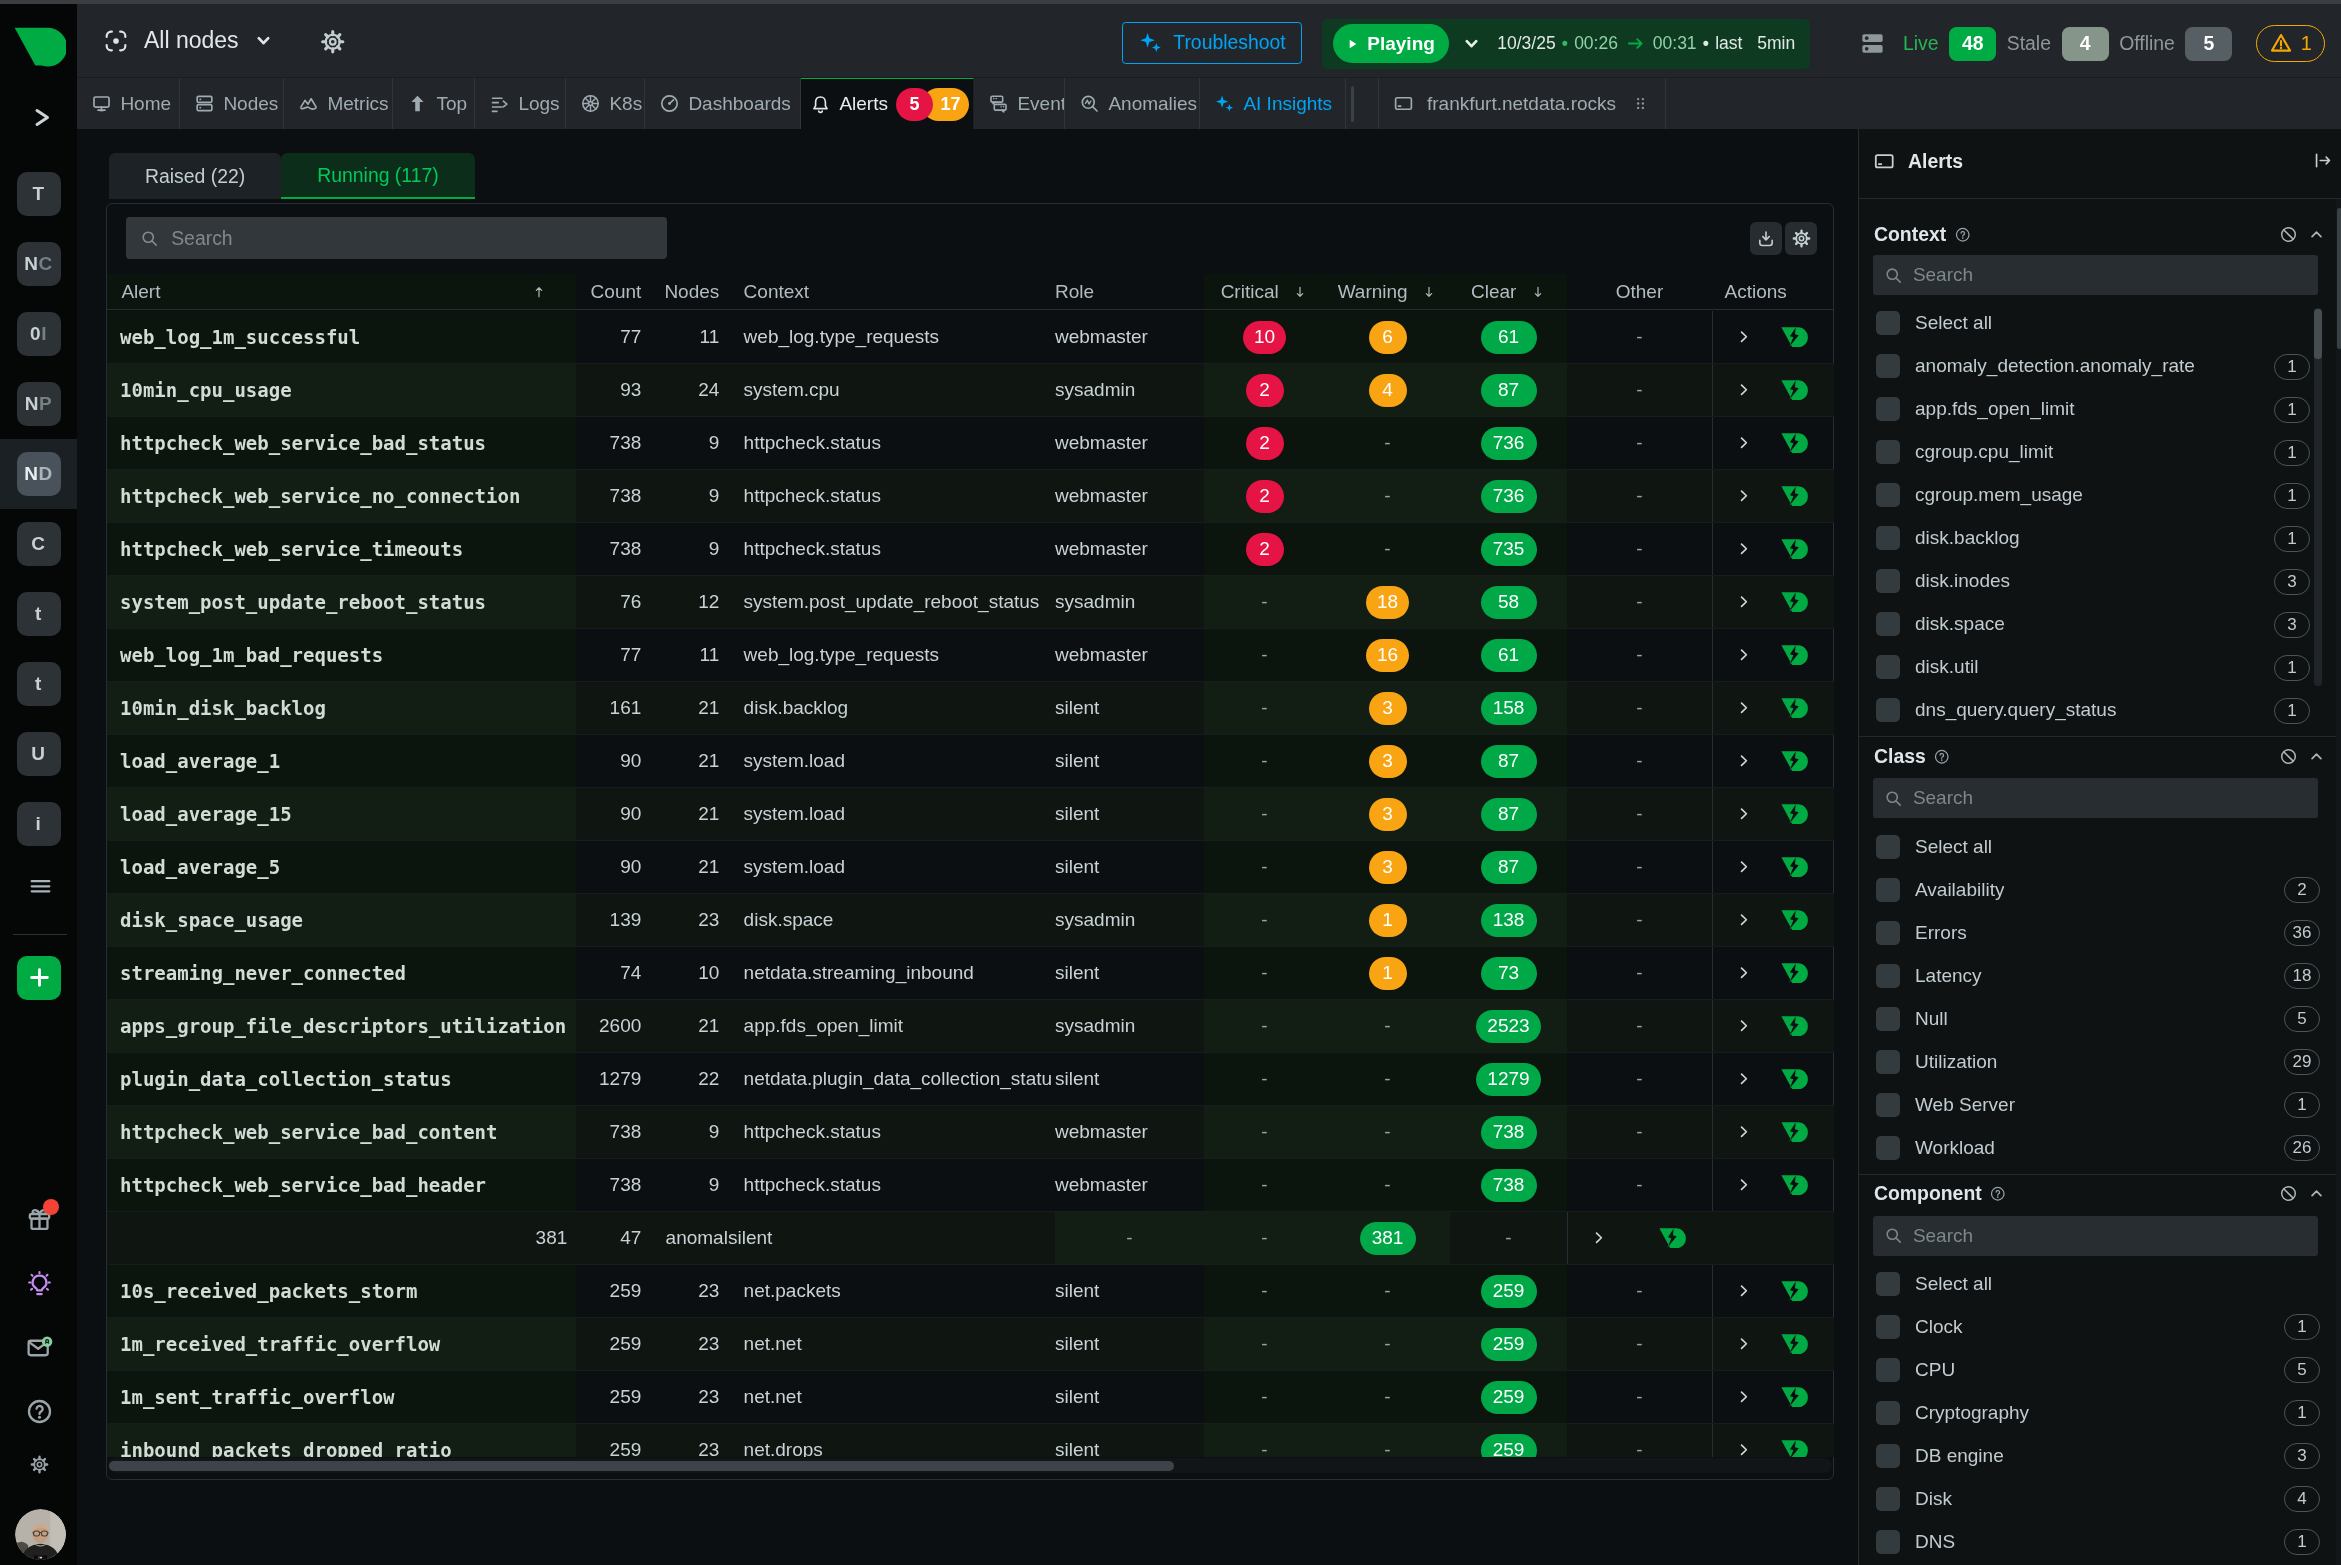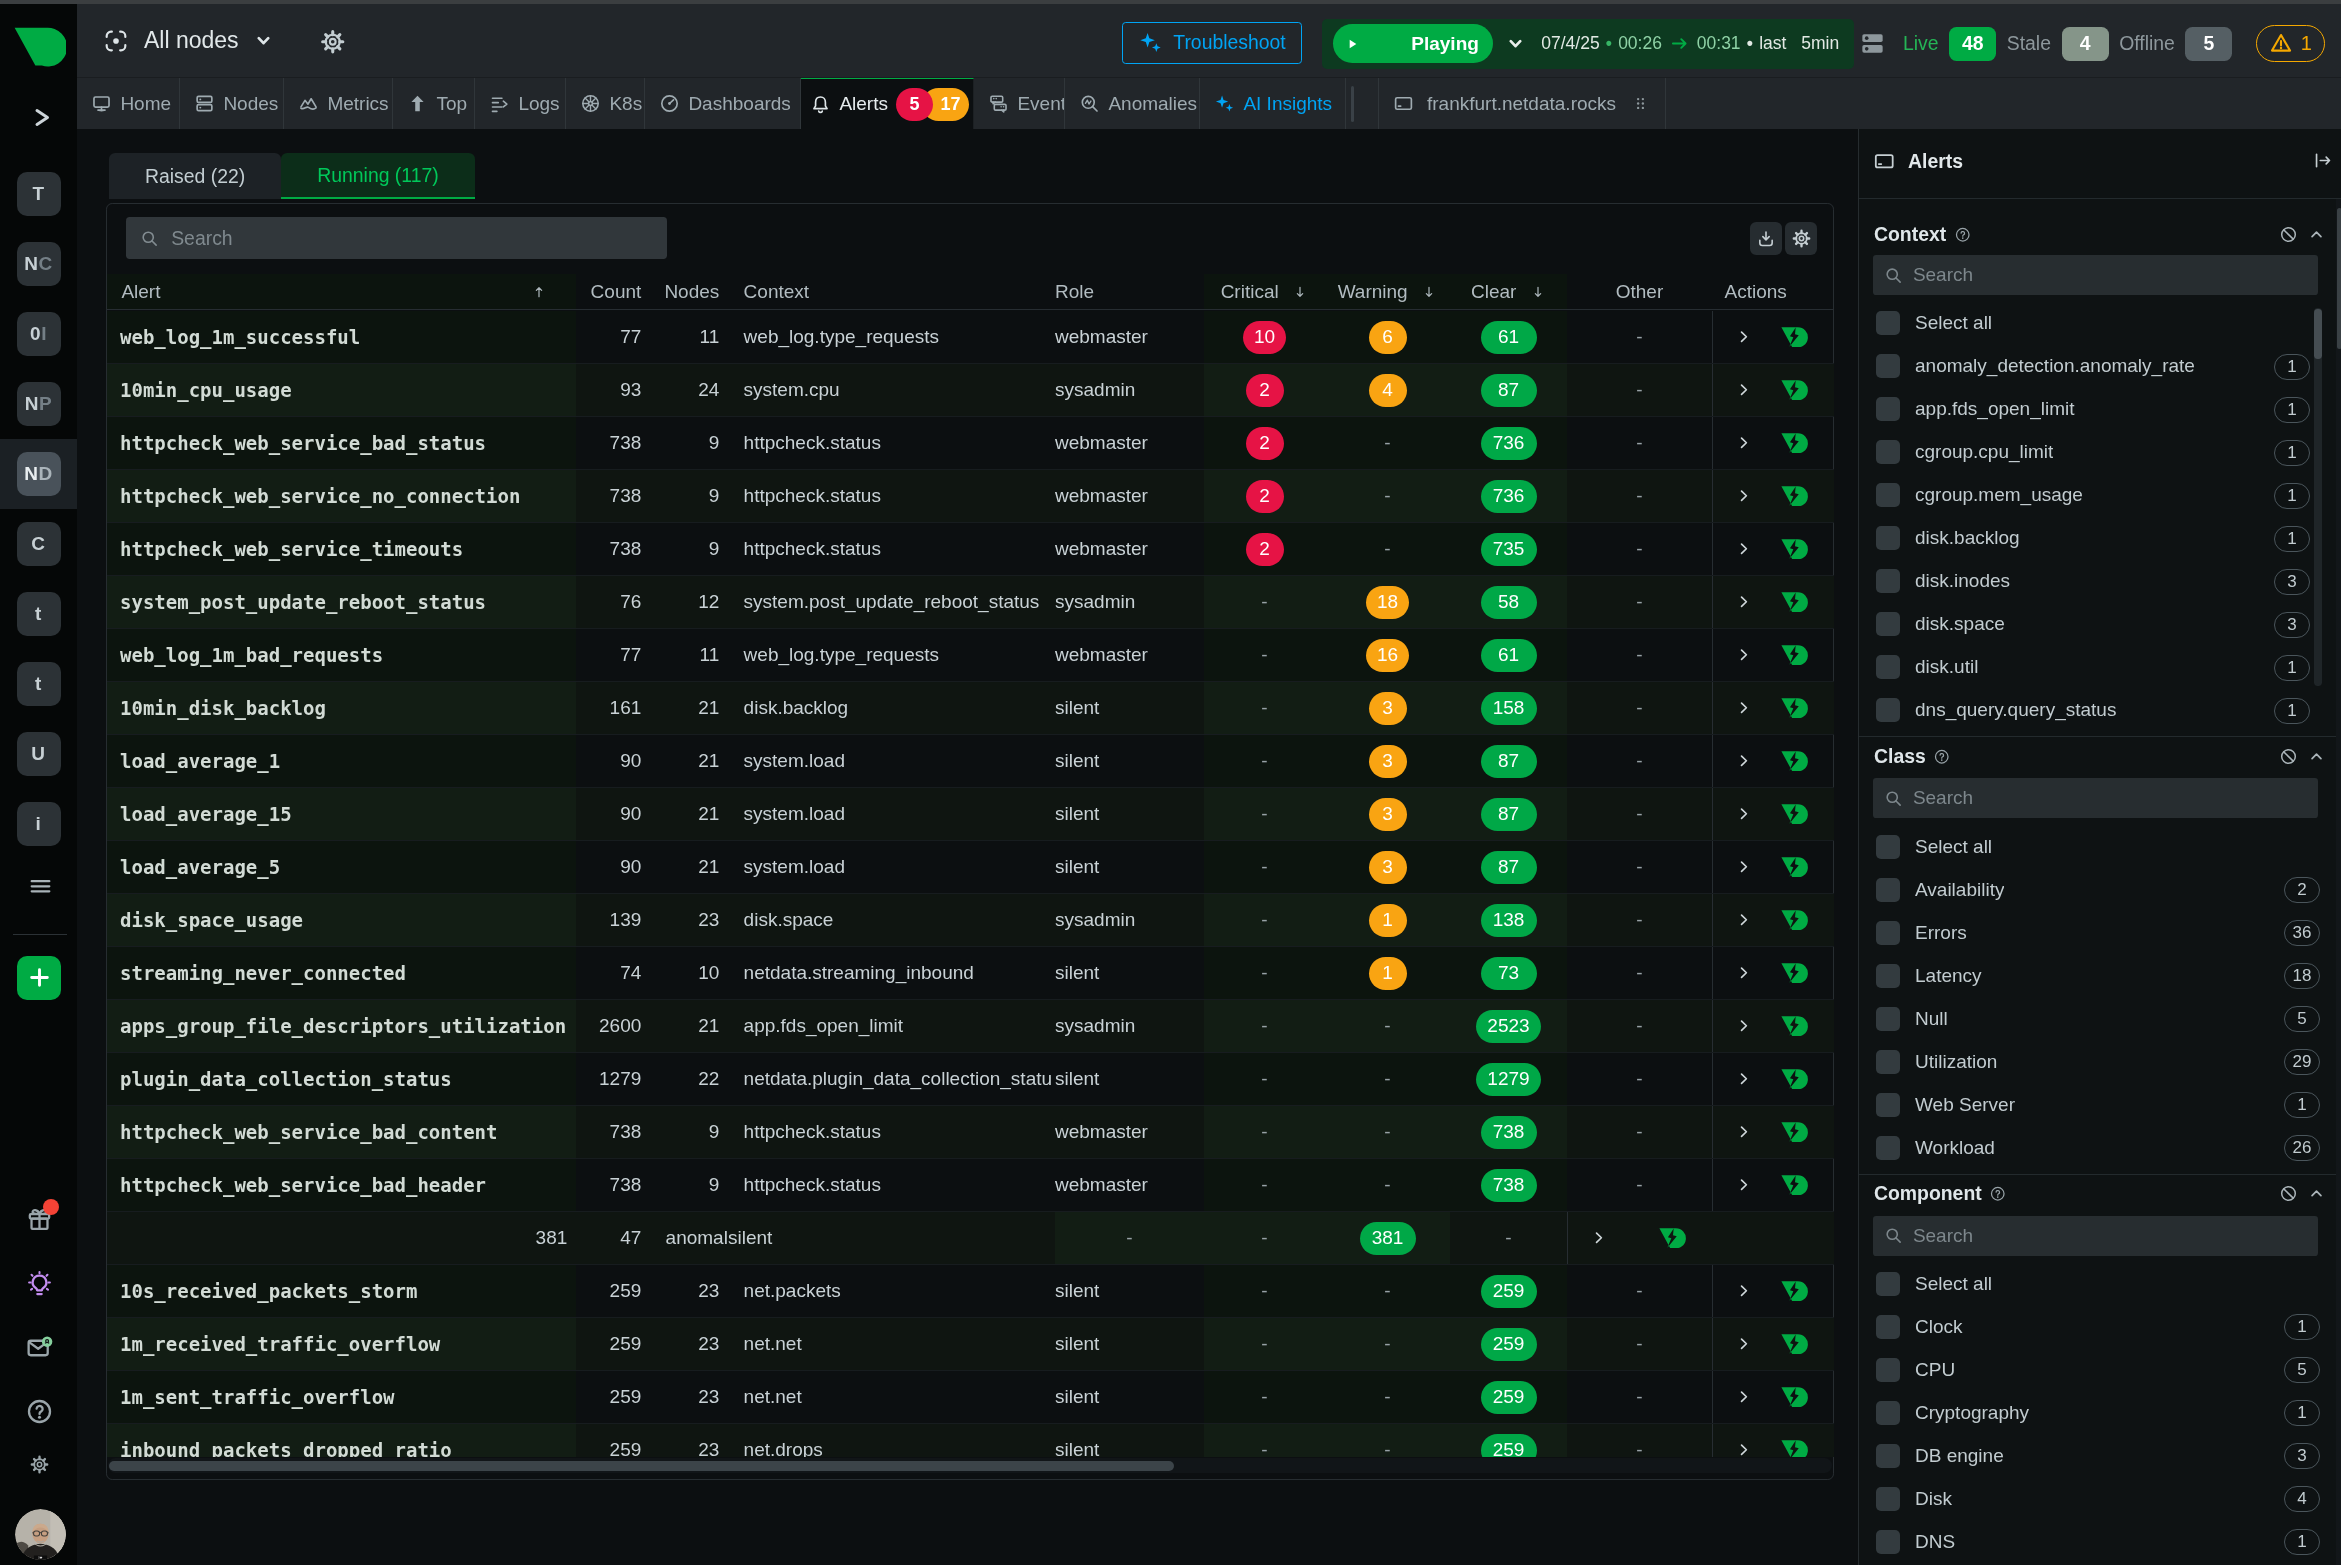--- a/index.html
+++ b/index.html
@@ -50,21 +50,21 @@
   #header-gear { position:absolute; left:242px; top:24px; color:#c3cdd1; cursor:pointer; }
 
   #troubleshoot { position:absolute; left:1045px; top:18px; width:180px; height:42px; border:1.2px solid #00a4f4;
     border-radius:3.7px; display:flex; align-items:center; justify-content:center; gap:10px;
     color:#00a4f4; font-size:19.4px; cursor:pointer; }
 
   #timebar { position:absolute; left:1245px; top:15px; height:50px; padding-right:15px; background:#0d3a20;
     border-radius:5px; display:flex; align-items:center; cursor:pointer; }
   #play-pill { margin-left:10.6px; height:39px; border-radius:19.4px; background:#00ab44; color:#fff;
     display:flex; align-items:center; gap:7.5px; padding:0 13.7px 0 11.2px; }
-  #play-pill .lbl { font-size:19px; font-weight:bold;margin-left:44px; }
+  #play-pill .lbl { font-size:19px; font-weight:bold; }
   #timebar .chev { margin-left:13.7px; color:#e8eeea; }
   #timebar .range { margin-left:16px; font-size:17.5px; color:#e2e9e4; display:flex; align-items:center; gap:6.2px; white-space:nowrap; }
   #timebar .t { color:#8fd2a6; } #timebar .dotsep { color:#37b565; font-weight:bold; } #timebar .arrow { color:#00ab44; }
 
   #nodecounts { position:absolute; left:1781px; top:22.5px; height:35px; display:flex; align-items:center; }
   #nodecounts .ico { color:#8d979c; margin-right:16px; }
   #nodecounts .lab { font-size:19.4px; }
   #nodecounts .badge { height:34px; min-width:47px; border-radius:7.5px; display:flex; align-items:center; justify-content:center;
     color:#fff; font-size:19.4px; font-weight:bold; padding:0 10px; }
   #nodecounts .live-l { color:#25b456; } #nodecounts .b-live { background:#00ab44; margin:0 10.6px; }
@@ -384,21 +384,21 @@
             </svg>
           </span>
         <span class="lbl">Playing</span>
       </div>
       <span class="chev">
           <svg width="19" height="19" viewBox="0 0 24 24" fill="none">
             <path d="M6 9 L12 15.4 L18 9" stroke="currentColor" stroke-linecap="round" stroke-linejoin="round" fill="none" stroke-width="3.4"></path>
           </svg>
         </span>
       <span class="range">
-        <span>07/4/25</span>
+        <span>10/3/25</span>
           <span class="dotsep">•</span>
           <span class="t">00:26</span>
           <span class="arrow">
             <svg width="22.5" height="19" viewBox="0 0 24 24" fill="none">
               <path d="M4 12 H20 M14.5 6.5 L20 12 L14.5 17.5" stroke="currentColor" stroke-linecap="round" stroke-linejoin="round" fill="none" stroke-width="2.4"></path>
             </svg>
           </span>
           <span class="t">00:31</span>
           <span class="dotsep" style="color:#e2e9e4">•</span>
           <span>last</span>

